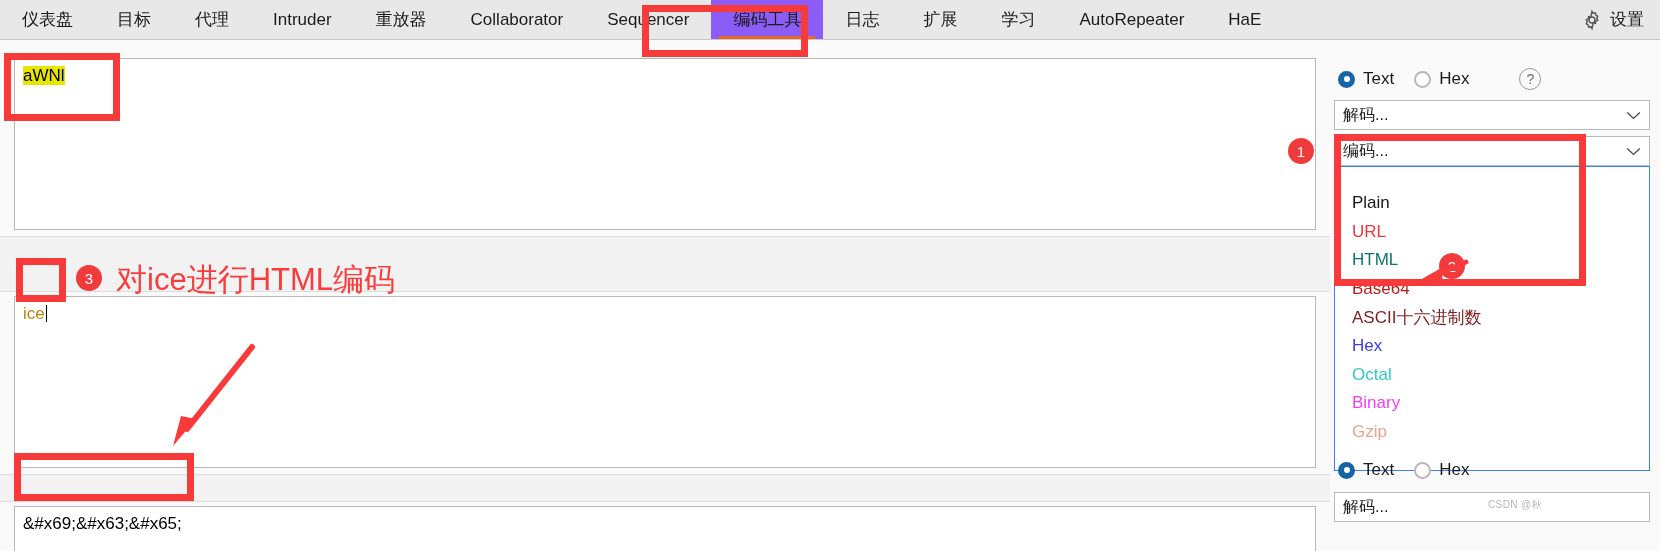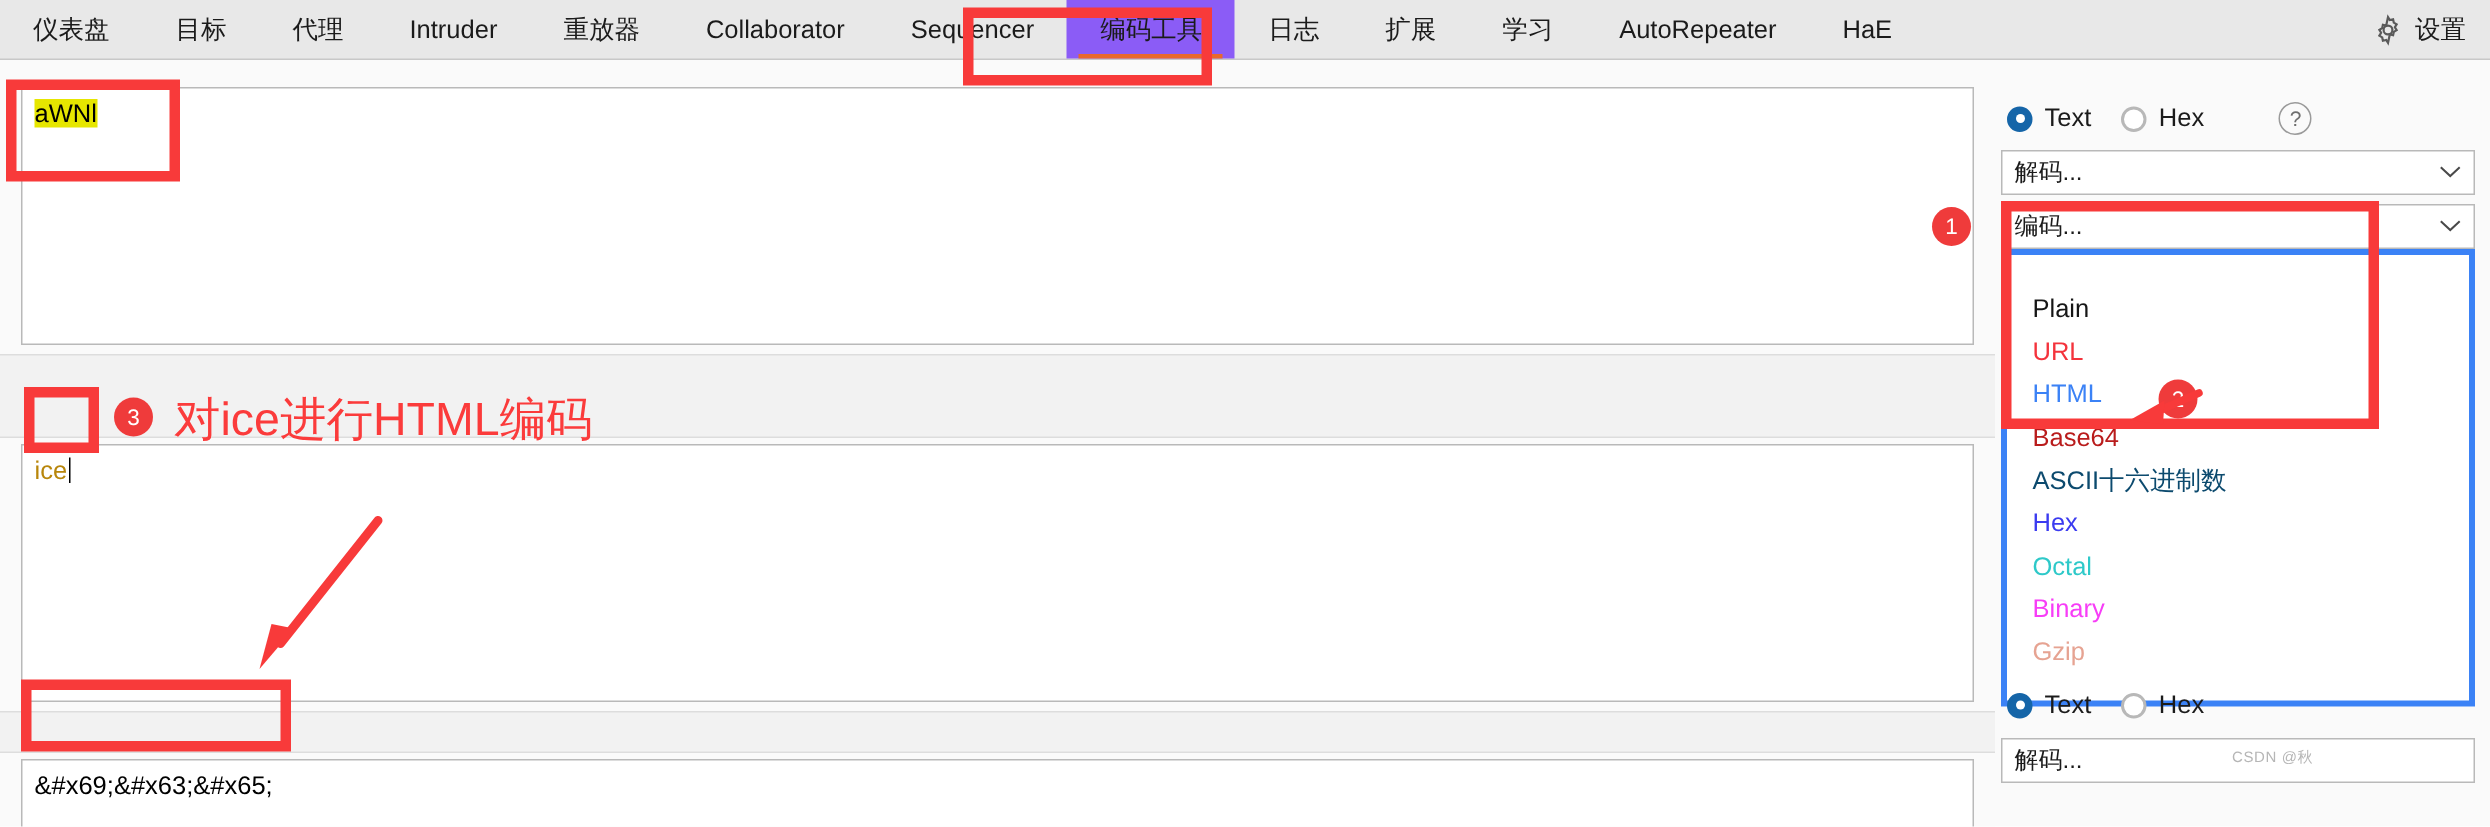--- a/index.html
+++ b/index.html
@@ -197,21 +197,21 @@
     flex: 0 0 auto;
   }
 
   .dropdown {
     position: absolute;
     left: 4px;
     top: 126px;
     width: 316px;
     height: 305px;
     background: #ffffff;
-    border: 4px solid #3b82f6;
+    border: 1px solid #3b82f6;
     box-sizing: border-box;
     padding-top: 22px;
   }
   .dd-item {
     font-size: 17px;
     padding: 2px 0 2px 17px;
     line-height: 1.45;
     white-space: nowrap;
   }
 
@@ -353,23 +353,23 @@
       <span>
         <svg class="chev" viewBox="0 0 16 10" fill="none" stroke="#4a4a4a" stroke-width="1.5">
             <path d="M1 1.6 L8 8.2 L15 1.6"></path>
           </svg>
       </span>
     </div>
 
     <div class="dropdown">
       <div class="dd-item" style="color:#161616">Plain</div>
       <div class="dd-item" style="color:#f4333c">URL</div>
-      <div class="dd-item" style="color:#3b82f6">HTML</div>
+      <div class="dd-item" style="color:#0f766e">HTML</div>
       <div class="dd-item" style="color:#b91c1c">Base64</div>
-      <div class="dd-item" style="color:#0c4a6e">ASCII十六进制数</div>
+      <div class="dd-item" style="color:#7f1d1d">ASCII十六进制数</div>
       <div class="dd-item" style="color:#3b3bf0">Hex</div>
       <div class="dd-item" style="color:#2ec9c9">Octal</div>
       <div class="dd-item" style="color:#f73df7">Binary</div>
       <div class="dd-item" style="color:#e6a392">Gzip</div>
     </div>
 
     <div class="radio-row" id="radios-bottom">
       <span class="radio on"></span>
       <span class="radio-label">Text</span>
       <span class="radio"></span>

